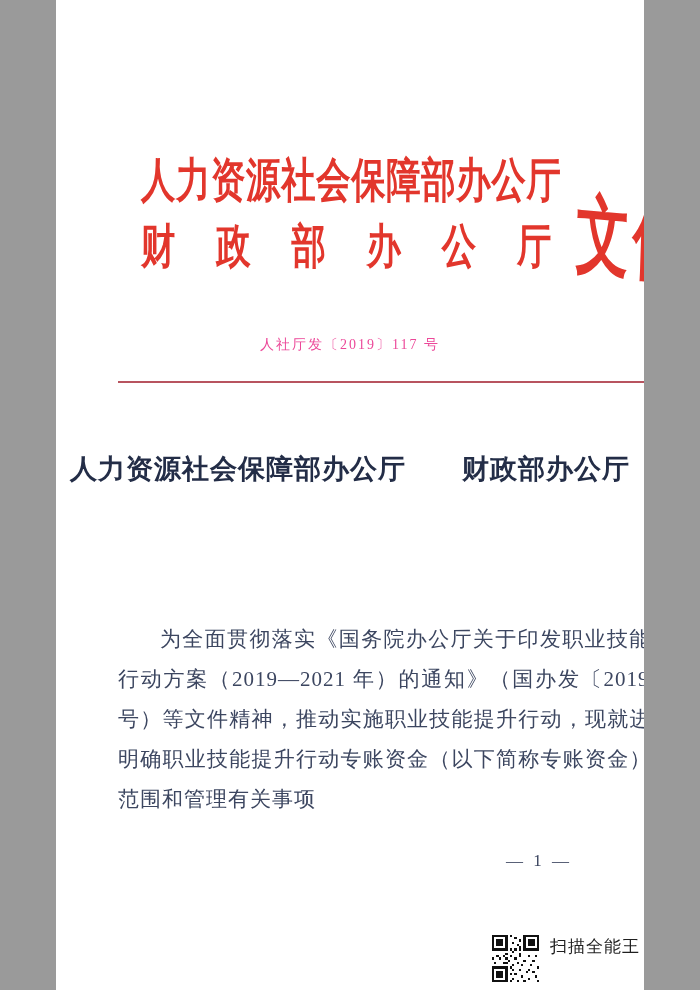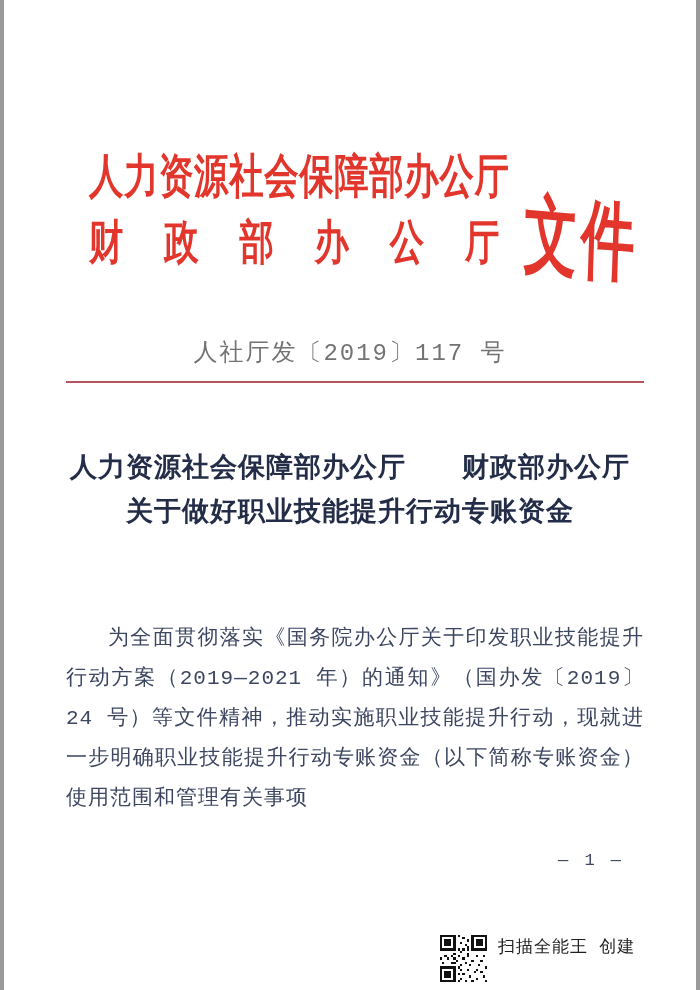--- a/index.html
+++ b/index.html
@@ -1,25 +1,24 @@
 <!DOCTYPE html>
 <html><head>
 <meta charset="utf-8">
 <style>
   * { margin: 0; padding: 0; box-sizing: border-box; }
   html, body { background: #9a9a9a; }
   body { font-family: "Liberation Serif", "DejaVu Serif", serif; }
   .page {
     position: relative;
-    width: 692px;
+    width: 588px;
     height: 990px;
     margin: 0 auto;
     background: #ffffff;
     overflow: hidden;
-    font-family: Liberation Mono, monospace;
   }
 
   
   .letterhead {
     position: absolute;
     top: 148px;
     left: 85px;
     width: 560px;
     height: 140px;
   }
@@ -58,23 +57,23 @@
     transform-origin: left top;
   }
 
   
   .doc-number {
     position: absolute;
     top: 336px;
     left: 0;
     width: 100%;
     text-align: center;
-    font-size: 24px;
+    font-size: 14px;
     letter-spacing: 2px;
-    color: #737373;
+    color: #ec4899;
   }
 
   
   .red-line {
     position: absolute;
     top: 381px;
     left: 62px;
     width: 578px;
     height: 2px;
     background: #b8545f;
@@ -149,21 +148,20 @@
     </div>
     <div class="doc-mark">文件</div>
   </div>
 
   <div class="doc-number">人社厅发〔2019〕117 号</div>
 
   <div class="red-line"></div>
 
   <h1 class="title">
     <span class="t-line">人力资源社会保障部办公厅　　财政部办公厅</span>
-    <span class="t-line">关于做好职业技能提升行动专账资金</span>
   </h1>
 
   <div class="body-text">
     <p class="indent">为全面贯彻落实《国务院办公厅关于印发职业技能提升行动方案（2019—2021 年）的通知》（国办发〔2019〕24 号）等文件精神，推动实施职业技能提升行动，现就进一步明确职业技能提升行动专账资金（以下简称专账资金）使用范围和管理有关事项</p>
   </div>
 
   <div class="page-number">— 1 —</div>
 
   <div class="scan-footer">
     <svg class="qr" viewBox="0 0 21 21" shape-rendering="crispEdges" aria-hidden="true">

